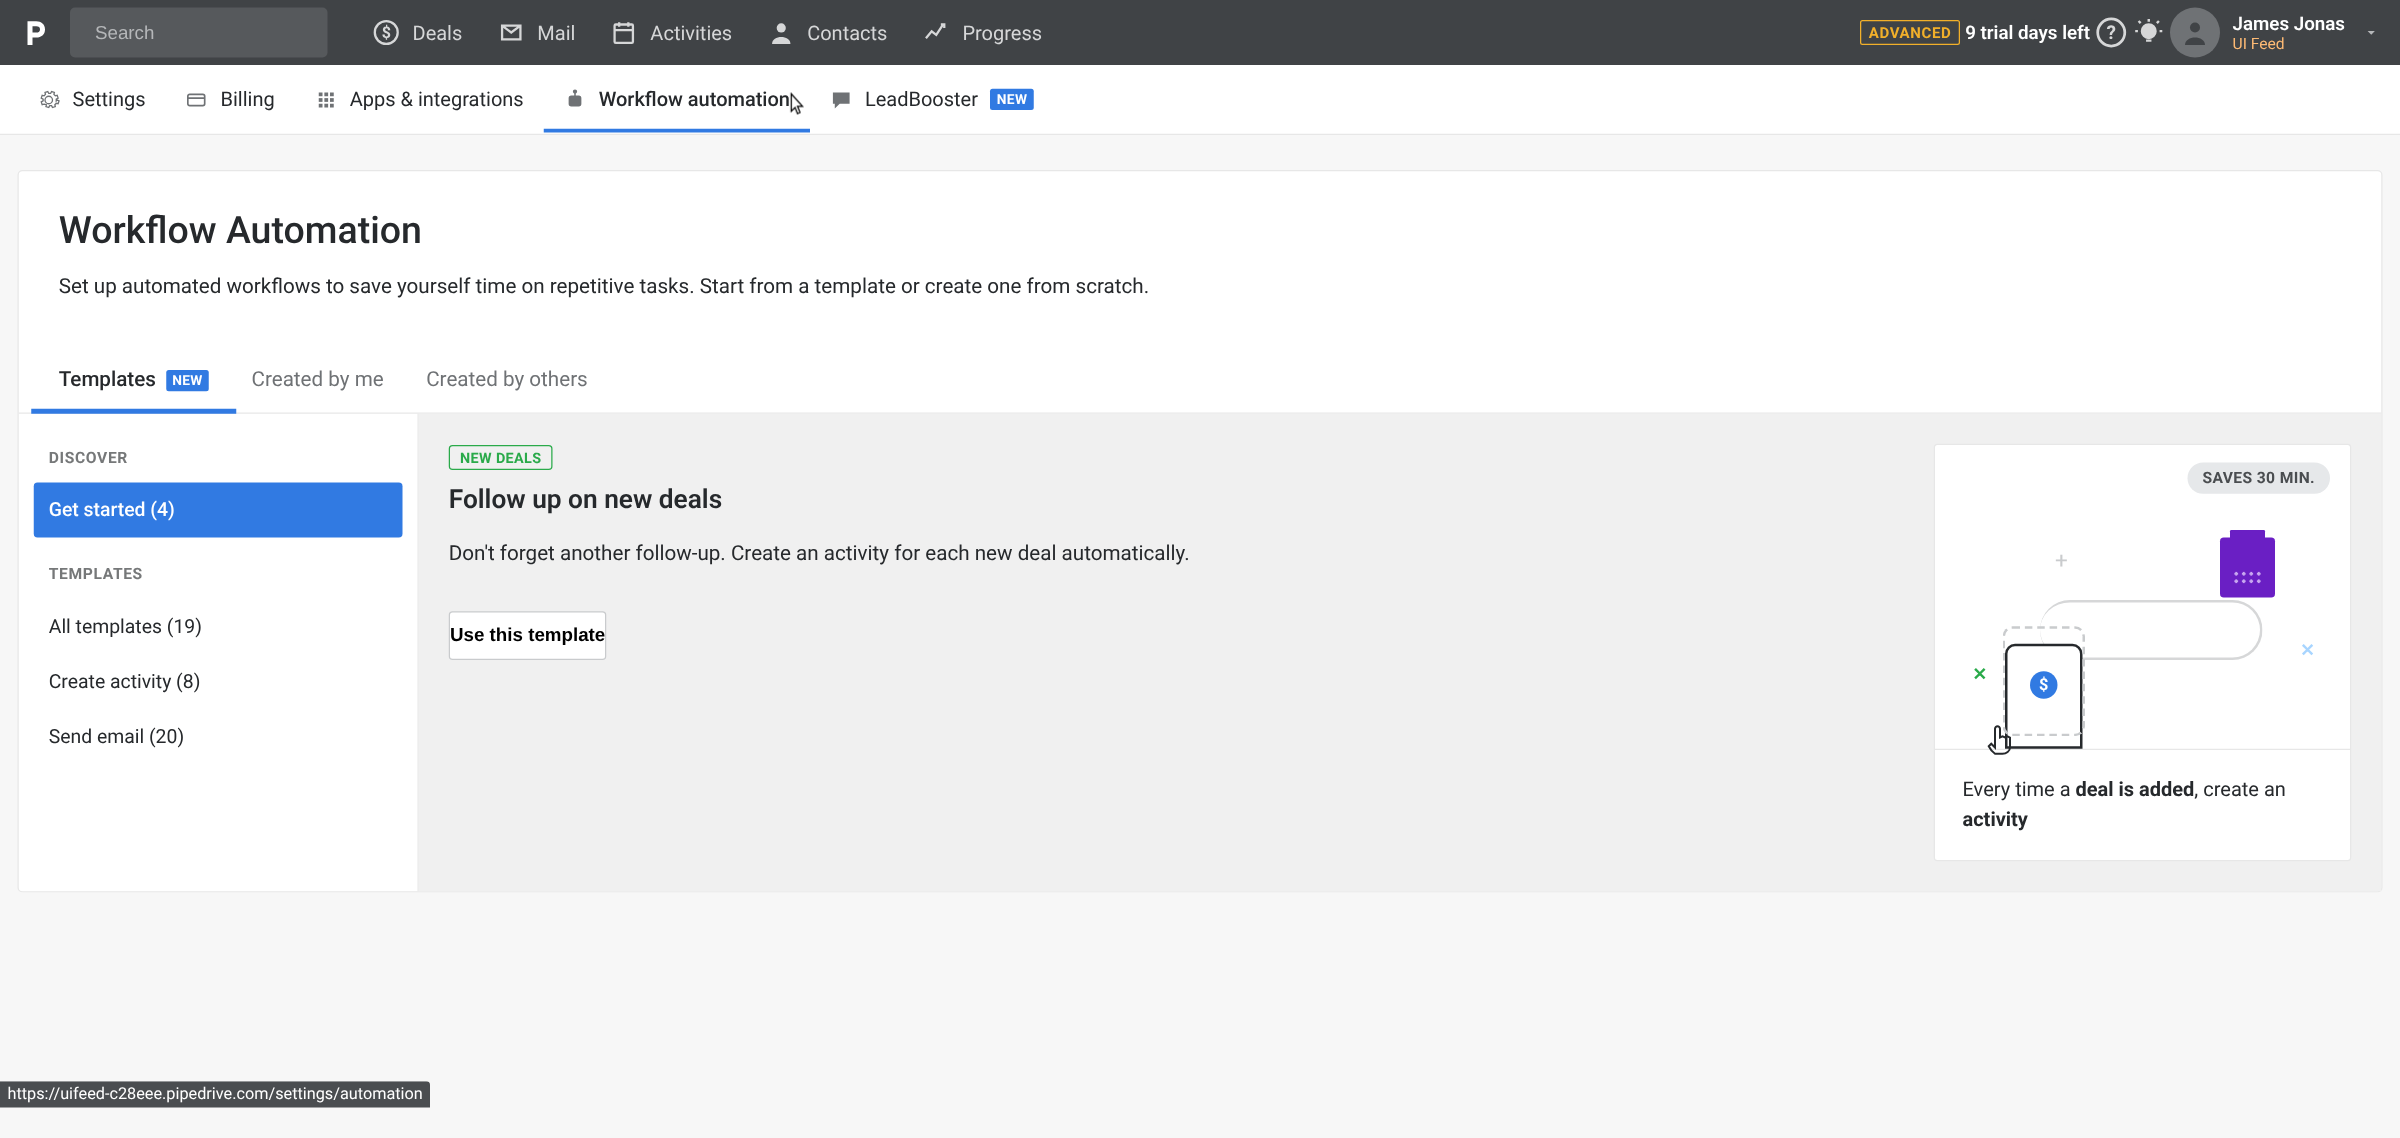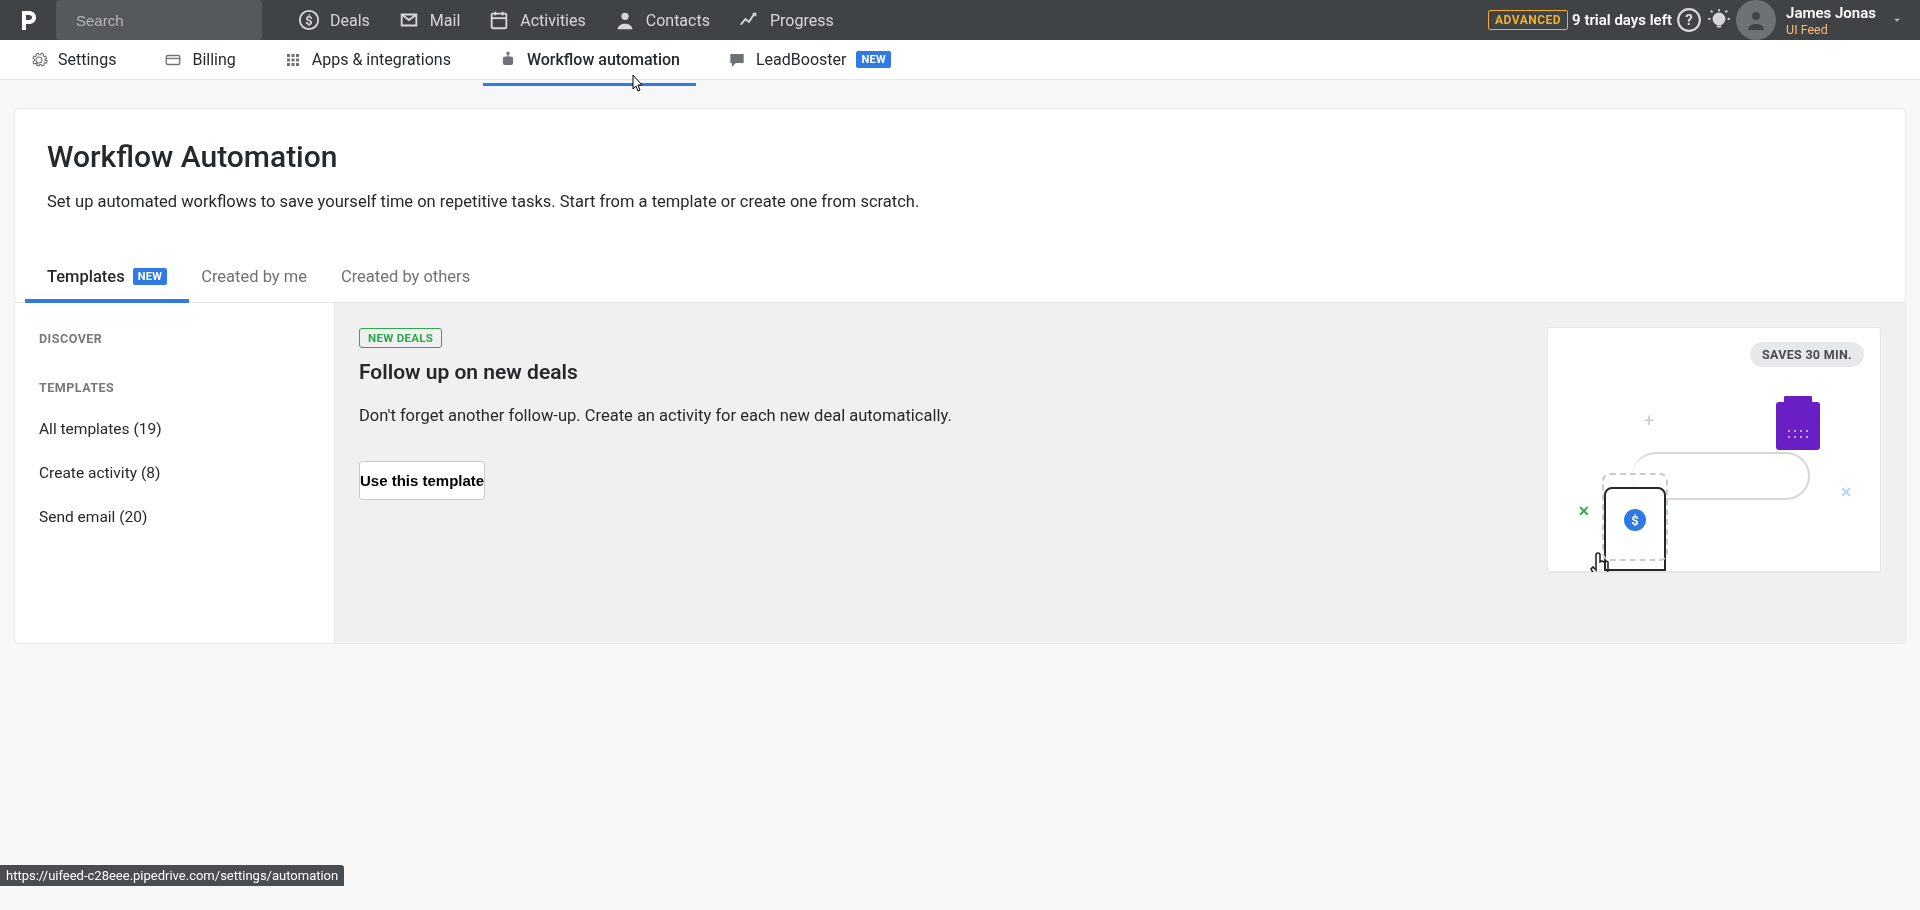--- a/index.html
+++ b/index.html
@@ -1,39 +1,39 @@
 <!DOCTYPE html>
 <html><head>
 <meta charset="utf-8">
 <style>
 * { box-sizing: border-box; margin: 0; padding: 0; }
 body { font-family: -apple-system, BlinkMacSystemFont, "Segoe UI", Roboto, sans-serif; background: #f7f7f7; color: #26292c; overflow-x: hidden; }
 
 
-.topnav { background: #404346; height: 40px; display: flex; align-items: center; padding: 0 16px; gap: 8px; }
+.topnav { background: #404346; height: 52px; display: flex; align-items: center; padding: 0 16px; gap: 8px; }
 .logo { width: 24px; height: 24px; color: #fff; margin-right: 8px; display:flex; align-items:center; }
 .search-box { background: #56595c; border-radius: 4px; height: 40px; width: 206px; display: flex; align-items: center; padding: 0 12px; gap: 8px; }
 .search-box input { background: transparent; border: none; outline: none; color: #b5b7b9; font-size: 15px; flex: 1; }
 .search-box input::placeholder { color: #b5b7b9; }
 .nav-items { display: flex; align-items: center; gap: 28px; margin-left: 28px; }
 .nav-item { display: flex; align-items: center; gap: 10px; color: #d6d7d8; font-size: 16px; cursor: pointer; }
 .nav-item svg { width: 22px; height: 22px; fill: #d6d7d8; }
 .topnav-right { margin-left: auto; display: flex; align-items: center; gap: 4px; }
 .advanced-badge { border: 1.5px solid #f2b02a; color: #f2b02a; font-size: 12px; font-weight: 700; padding: 2px 6px; border-radius: 2px; letter-spacing: .5px; }
 .trial-text { color: #fff; font-size: 15px; font-weight: 600; }
 .icon-btn { width: 26px; height: 26px; fill: #d6d7d8; cursor: pointer; }
 .user-section { display: flex; align-items: center; gap: 10px; cursor: pointer; }
 .avatar { width: 40px; height: 40px; border-radius: 50%; background: #6f7275; display:flex; align-items:center; justify-content:center; }
 .avatar svg { width:24px; height:24px; fill:#404346; }
 .user-text .name { color: #fff; font-size: 15px; font-weight: 600; }
 .user-text .sub { color: #fdba74; font-size: 12.5px; }
 .chev { fill: #b5b7b9; width: 14px; height: 14px; margin-left: 4px; }
 
 
-.subnav { background: #fff; height: 40px; display: flex; align-items: center; padding: 0 30px; gap: 48px; border-bottom: 1px solid #e7e7e7; }
+.subnav { background: #fff; height: 56px; display: flex; align-items: center; padding: 0 30px; gap: 32px; border-bottom: 1px solid #e7e7e7; }
 .subnav-item { display: flex; align-items: center; gap: 10px; color: #26292c; font-size: 16px; cursor: pointer; height: 52px; position: relative; }
 .subnav-item svg { width: 18px; height: 18px; fill: #6f7275; }
 .subnav-item.active { font-weight: 500; }
 .subnav-item.active::after { content: ''; position: absolute; bottom: 0; left: -16px; right: -16px; height: 3px; background: #317ae2; }
 .new-badge { background: #317ae2; color: #fff; font-size: 11px; font-weight: 700; padding: 2px 5px; border-radius: 2px; letter-spacing: .3px; }
 
 
 .content { padding: 28px 14px 0; }
 .panel { background: #fff; border: 1px solid #e7e7e7; border-radius: 4px; padding: 30px 0 0; }
 .panel-header { display: flex; justify-content: space-between; align-items: flex-start; padding: 0 32px; }
@@ -242,20 +242,21 @@
         <span>Created by me</span>
       </div>
       <div class="tab">
         <span>Created by others</span>
       </div>
     </div>
 
     <div class="body-grid">
       <div class="sidebar">
         <div class="side-head">DISCOVER</div>
+        <div class="side-item active">Get started (4)</div>
         <div class="side-gap"></div>
         <div class="side-head">TEMPLATES</div>
         <div class="side-item">All templates (19)</div>
         <div class="side-item">Create activity (8)</div>
         <div class="side-item">Send email (20)</div>
       </div>
 
       <div class="main-area">
         <div class="main-left">
           <span class="deal-badge">NEW DEALS</span>
@@ -276,20 +277,23 @@
               <div class="card">
                 <div class="dot">$</div>
               </div>
               <div class="hand">
                 <svg viewBox="0 0 24 30" fill="none" stroke="#26292c" stroke-width="1.6">
                     <path d="M8 28c-3-2-5-6-5-6l2-2 3 3V8c0-1 1-2 2-2s2 1 2 2v7l2-1 2 1 2-1 2 1v8c0 3-3 5-6 5H8z"></path>
                   </svg>
               </div>
             </div>
           </div>
+          <div class="preview-bottom">
+            <span>Every time a </span><strong>deal is added</strong><span>, create an </span><strong>activity</strong>
+          </div>
         </div>
       </div>
     </div>
   </div>
 </div>
 
 <div class="statusbar">https://uifeed-c28eee.pipedrive.com/settings/automation</div>
 
 <div class="cursor">
   <svg viewBox="0 0 16 20">

